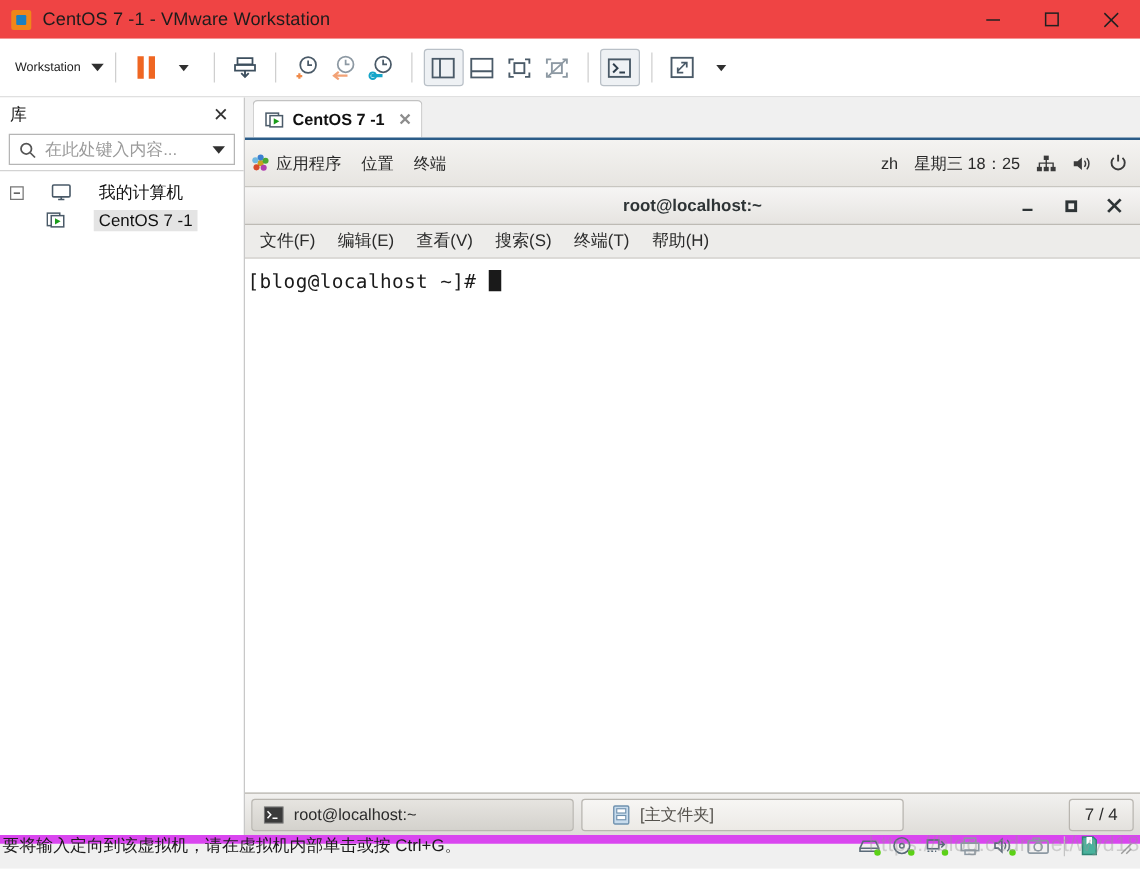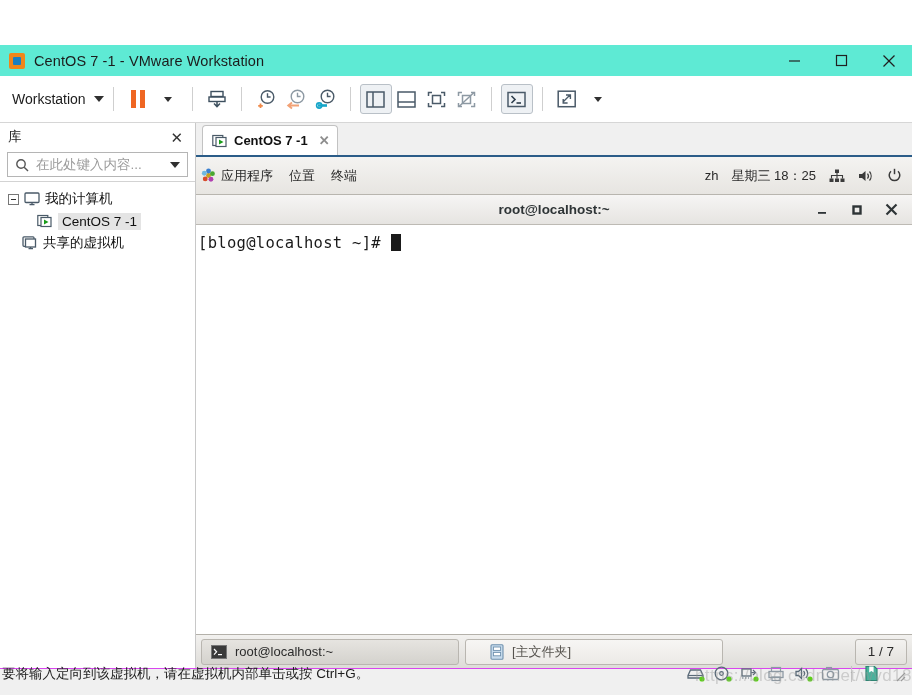--- a/index.html
+++ b/index.html
@@ -17,23 +17,22 @@
     background: #ffffff;
     display: flex;
     flex-direction: column;
   }
 
   
   .titlebar {
     height: 31px;
     display: flex;
     align-items: center;
-    background: #5eead4;
-    flex: 0 0 auto;
-    margin-top: 45px;
+    background: #ef4444;
+    flex: 0 0 auto;
   }
   .titlebar .app-icon {
     width: 16px; height: 16px;
     margin-left: 9px; margin-right: 9px;
     position: relative;
     flex: 0 0 auto;
   }
   .vmw-logo {
     width: 16px; height: 16px;
     background: #f0861a;
@@ -67,21 +66,21 @@
     height: 47px;
     background: #ffffff;
     display: flex;
     align-items: center;
     border-bottom: 1px solid #d6d6d6;
     flex: 0 0 auto;
   }
   .ws-menu {
     display: flex; align-items: center;
     margin-left: 12px;
-    font-size: 14px;
+    font-size: 10px;
     color: #1c1c1c;
   }
   .caret {
     width: 0; height: 0;
     border-left: 5px solid transparent;
     border-right: 5px solid transparent;
     border-top: 6px solid #303030;
     margin-left: 8px;
   }
   .tb-sep {
@@ -177,20 +176,21 @@
     border-top: 1px solid #d3d3d3;
     padding-top: 6px;
     overflow: hidden;
   }
   .tree-row {
     display: flex; align-items: center;
     height: 22px;
     font-size: 13.5px;
     color: #111;
     white-space: nowrap;
+    gap: 17px;
   }
   .tree-row.lvl1 { padding-left: 8px; }
   .tree-row.lvl2 { padding-left: 37px; }
   .tree-row.lvl1.noexp { padding-left: 22px; }
   .expander {
     width: 11px; height: 11px;
     border: 1px solid #767676;
     background: #fff;
     position: relative;
     margin-right: 5px;
@@ -381,21 +381,21 @@
     background: linear-gradient(to bottom, #f3f2f0, #e3e1dd);
     display: flex; align-items: center; justify-content: center;
     font-size: 13.5px;
     color: #2b2b2b;
   }
 
   
   .statusbar {
     height: 27px;
     background: #f0f0f0;
-    border-top: 1px solid #d946ef;
+    border-top: 7px solid #d946ef;
     display: flex; align-items: center;
     padding: 0 4px 17px 2px;
     flex: 0 0 auto;
     position: relative;
   }
   .status-text {
     font-size: 13.5px;
     color: #1c1c1c;
     white-space: nowrap;
   }
@@ -585,29 +585,20 @@
 
         <div class="tree-row lvl2">
           <svg class="tree-ico" width="16" height="14" viewBox="0 0 16 14">
             <rect x="0.8" y="1.5" width="10" height="10" fill="none" stroke="#4a5a68" stroke-width="1.2"></rect>
             <rect x="4" y="3.5" width="10" height="9" fill="#fff" stroke="#4a5a68" stroke-width="1.2"></rect>
             <path d="M7 5.5 L11.5 8 L7 10.5 Z" fill="#1a9c1a"></path>
           </svg>
           <span class="tree-label selected">CentOS 7 -1</span>
         </div>
 
-        <div class="tree-row lvl1 noexp">
-          <svg class="tree-ico" width="16" height="14" viewBox="0 0 16 14">
-            <rect x="1" y="0.8" width="11" height="9.5" rx="1" fill="none" stroke="#4a5a68" stroke-width="1.3"></rect>
-            <rect x="3.5" y="3" width="10" height="8" fill="#fff" stroke="#4a5a68" stroke-width="1.3"></rect>
-            <path d="M6.5 12.6 L11 12.6" stroke="#4a5a68" stroke-width="1.3"></path>
-            <path d="M8.5 11 L8.5 12.6" stroke="#4a5a68" stroke-width="1.3"></path>
-          </svg>
-          <span class="tree-label">共享的虚拟机</span>
-        </div>
       </div>
     </div>
 
     <div class="vmpane">
 
       <div class="tabstrip">
         <div class="vmtab">
           <svg class="tab-ico" width="16" height="14" viewBox="0 0 16 14">
             <rect x="0.8" y="1.5" width="10" height="10" fill="none" stroke="#4a5a68" stroke-width="1.2"></rect>
             <rect x="4" y="3.5" width="10" height="9" fill="#fff" stroke="#4a5a68" stroke-width="1.2"></rect>
@@ -671,20 +662,28 @@
               <svg width="12" height="12" viewBox="0 0 12 12">
                 <rect x="2.5" y="2.5" width="7" height="7" fill="none" stroke="#2e3436" stroke-width="2.4"></rect>
               </svg>
               <svg width="13" height="13" viewBox="0 0 13 13">
                 <line x1="1.5" y1="1.5" x2="11.5" y2="11.5" stroke="#2e3436" stroke-width="2.2"></line>
                 <line x1="11.5" y1="1.5" x2="1.5" y2="11.5" stroke="#2e3436" stroke-width="2.2"></line>
               </svg>
             </div>
           </div>
 
+          <div class="term-menu">
+            <span>文件(F)</span>
+            <span>编辑(E)</span>
+            <span>查看(V)</span>
+            <span>搜索(S)</span>
+            <span>终端(T)</span>
+            <span>帮助(H)</span>
+          </div>
 
           <div class="term-body">
             <div class="term-line"><span>[blog@localhost ~]# </span><span class="cursor-block"></span></div>
           </div>
         </div>
 
         <div class="gnome-bottom">
           <div class="task-btn active">
             <svg class="task-ico" width="16" height="14" viewBox="0 0 16 14">
               <rect x="0.5" y="0.5" width="15" height="13" fill="#3a3a3a" stroke="#777" stroke-width="1"></rect>
@@ -695,21 +694,21 @@
           </div>
           <div class="task-btn inactive">
             <svg class="task-ico" width="14" height="16" viewBox="0 0 14 16">
               <rect x="1" y="0.8" width="12" height="14.4" rx="1" fill="#c8dced" stroke="#6f91ae" stroke-width="1.1"></rect>
               <rect x="3.4" y="3" width="7.2" height="3.4" fill="#fff" stroke="#6f91ae" stroke-width="0.9"></rect>
               <rect x="3.4" y="8.4" width="7.2" height="3.4" fill="#fff" stroke="#6f91ae" stroke-width="0.9"></rect>
             </svg>
             <span class="task-label">[主文件夹]</span>
           </div>
           <div class="ws-switch">
-            <span>1 / 7</span>
+            <span>7 / 4</span>
           </div>
         </div>
 
       </div>
     </div>
   </div>
 
   <div class="statusbar">
     <span class="status-text">要将输入定向到该虚拟机，请在虚拟机内部单击或按 Ctrl+G。</span>
     <div class="status-icons">

